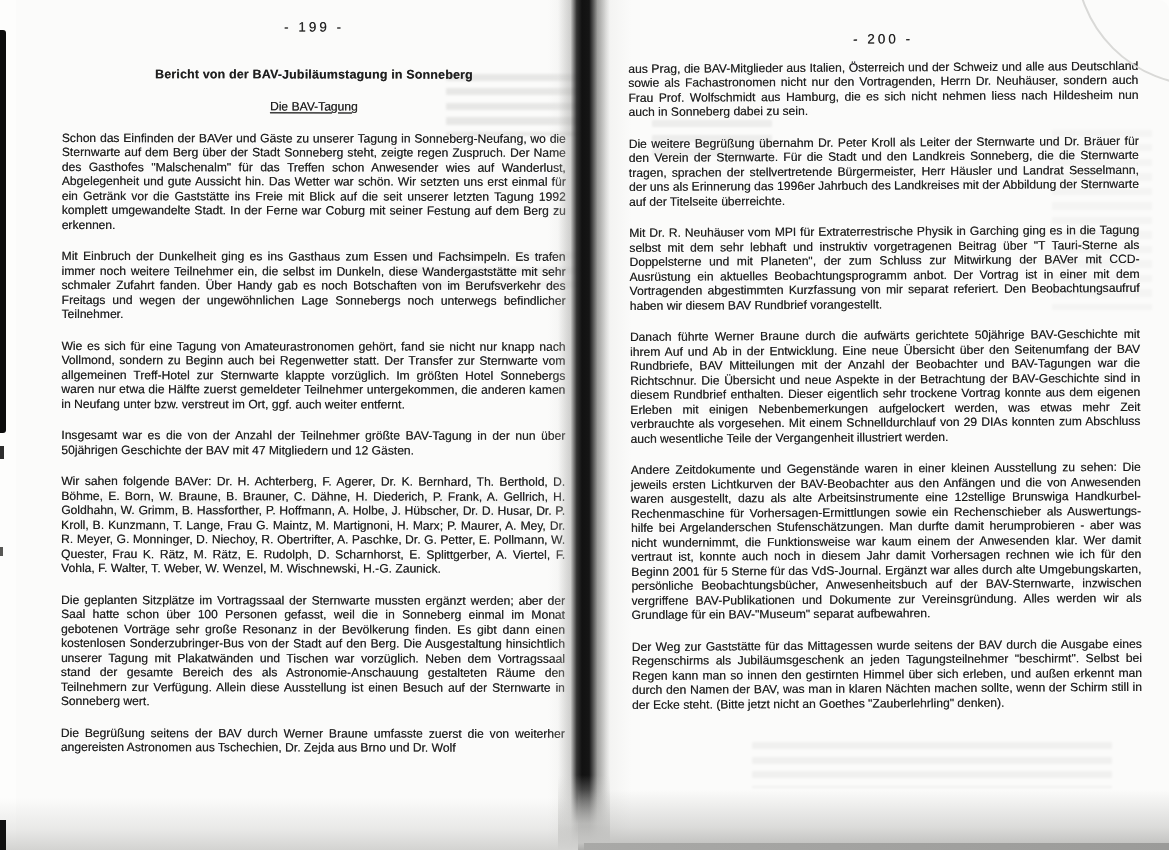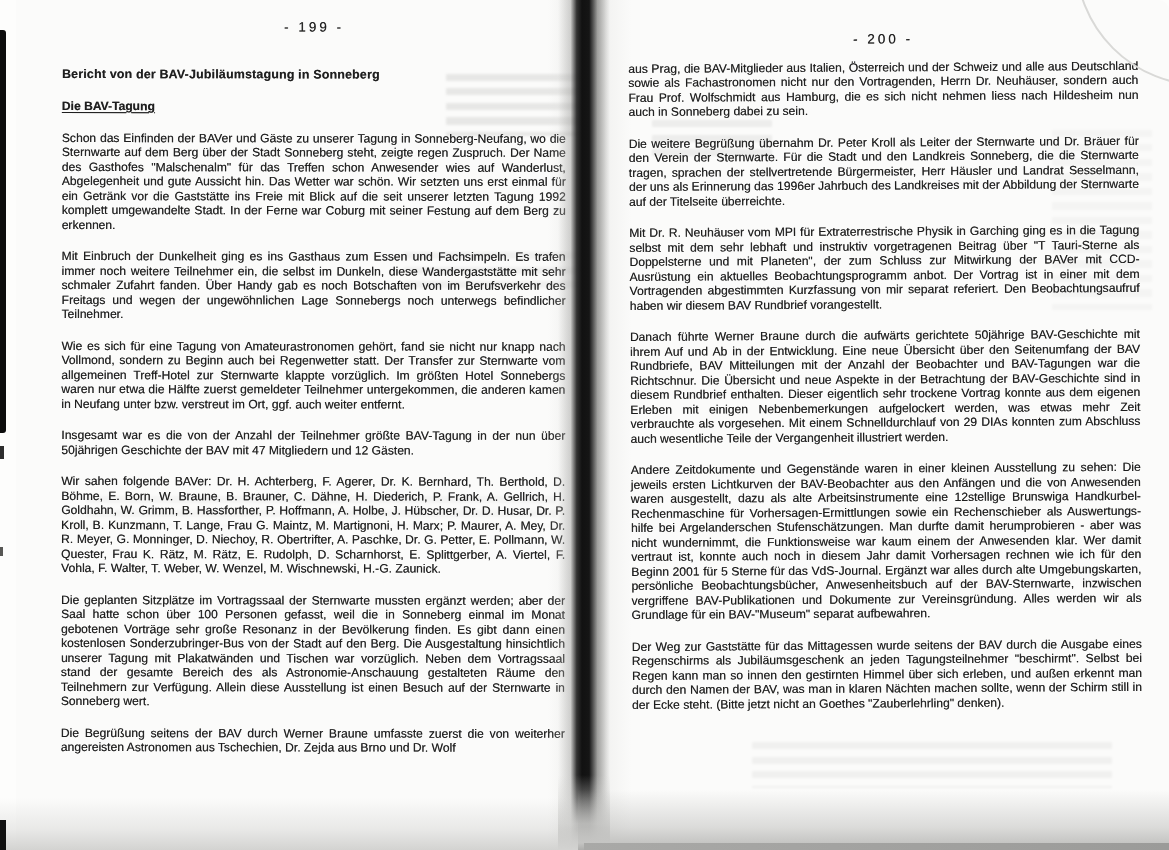--- a/index.html
+++ b/index.html
@@ -42,30 +42,31 @@
 
   .pagenum {
     text-align: center;
     font-size: 13.5px;
     letter-spacing: 3px;
     margin: 0 0 0 0;
   }
   .title {
     font-size: 12.4px;
     font-weight: bold;
-    text-align: left;
+    text-align: center;
     margin: 32px 0 0 0;
     letter-spacing: 0.2px;
   }
   .heading {
     font-size: 12.1px;
-    font-weight: bold;
+    font-weight: normal;
     text-decoration: underline;
     text-underline-offset: 2px;
     margin: 18px 0 0 0;
+    text-align: center;
   }
   p.para {
     margin: 17px 0 0 0;
     text-align: justify;
     text-align-last: left;
   }
   .content-right p.para:first-of-type { margin-top: 13px; }
 
   
   .ghost {

